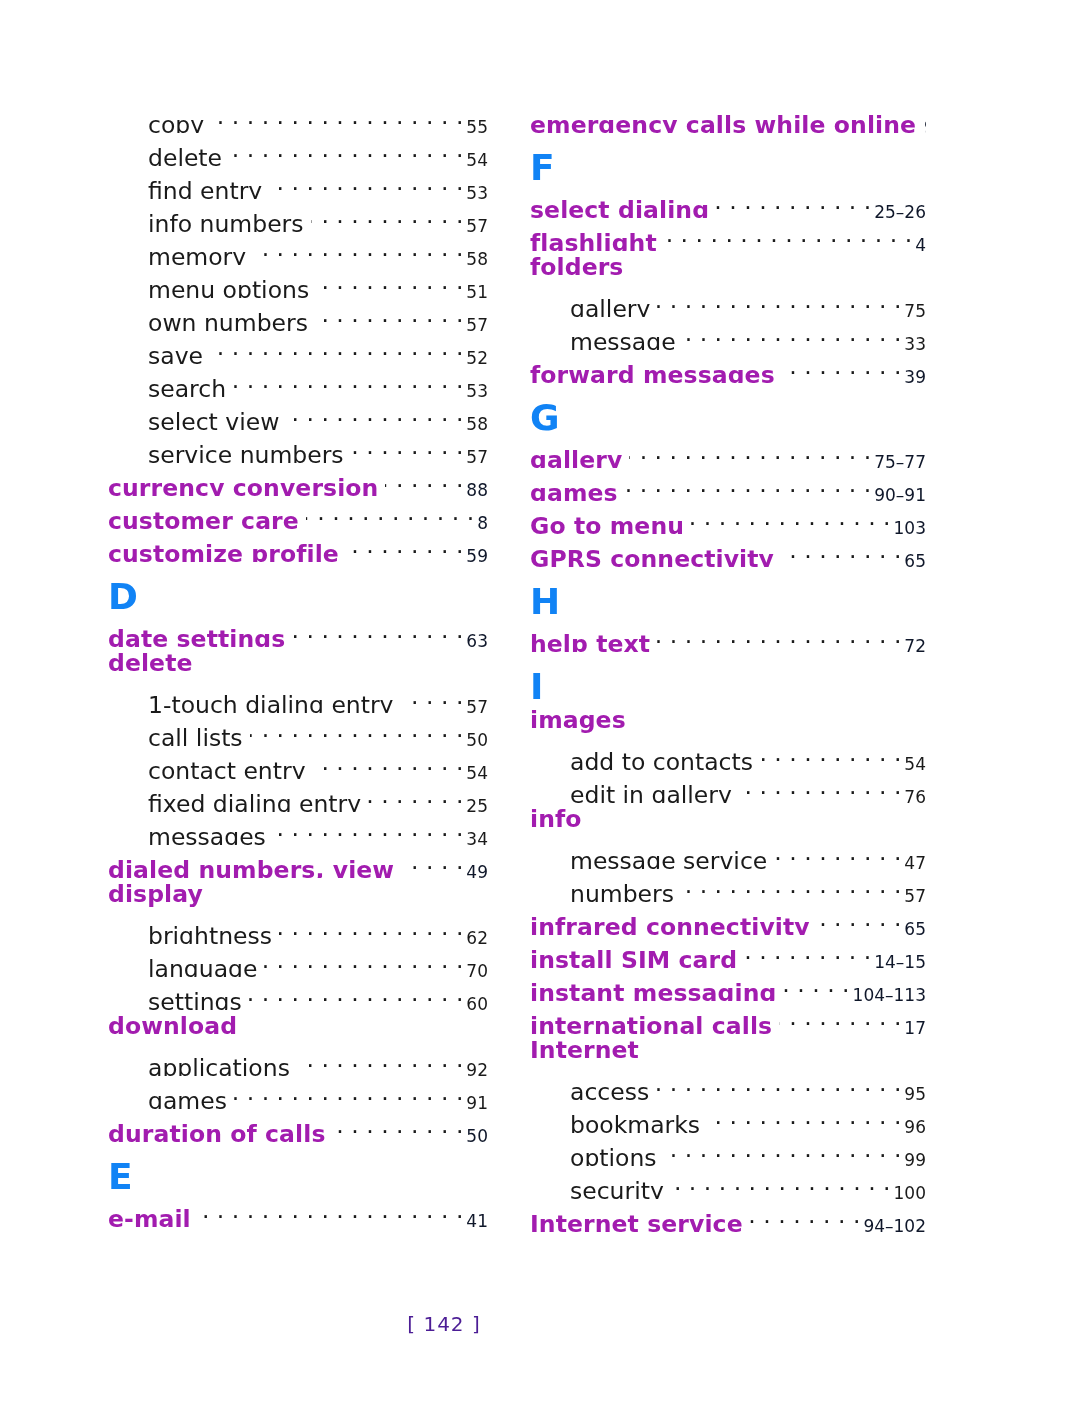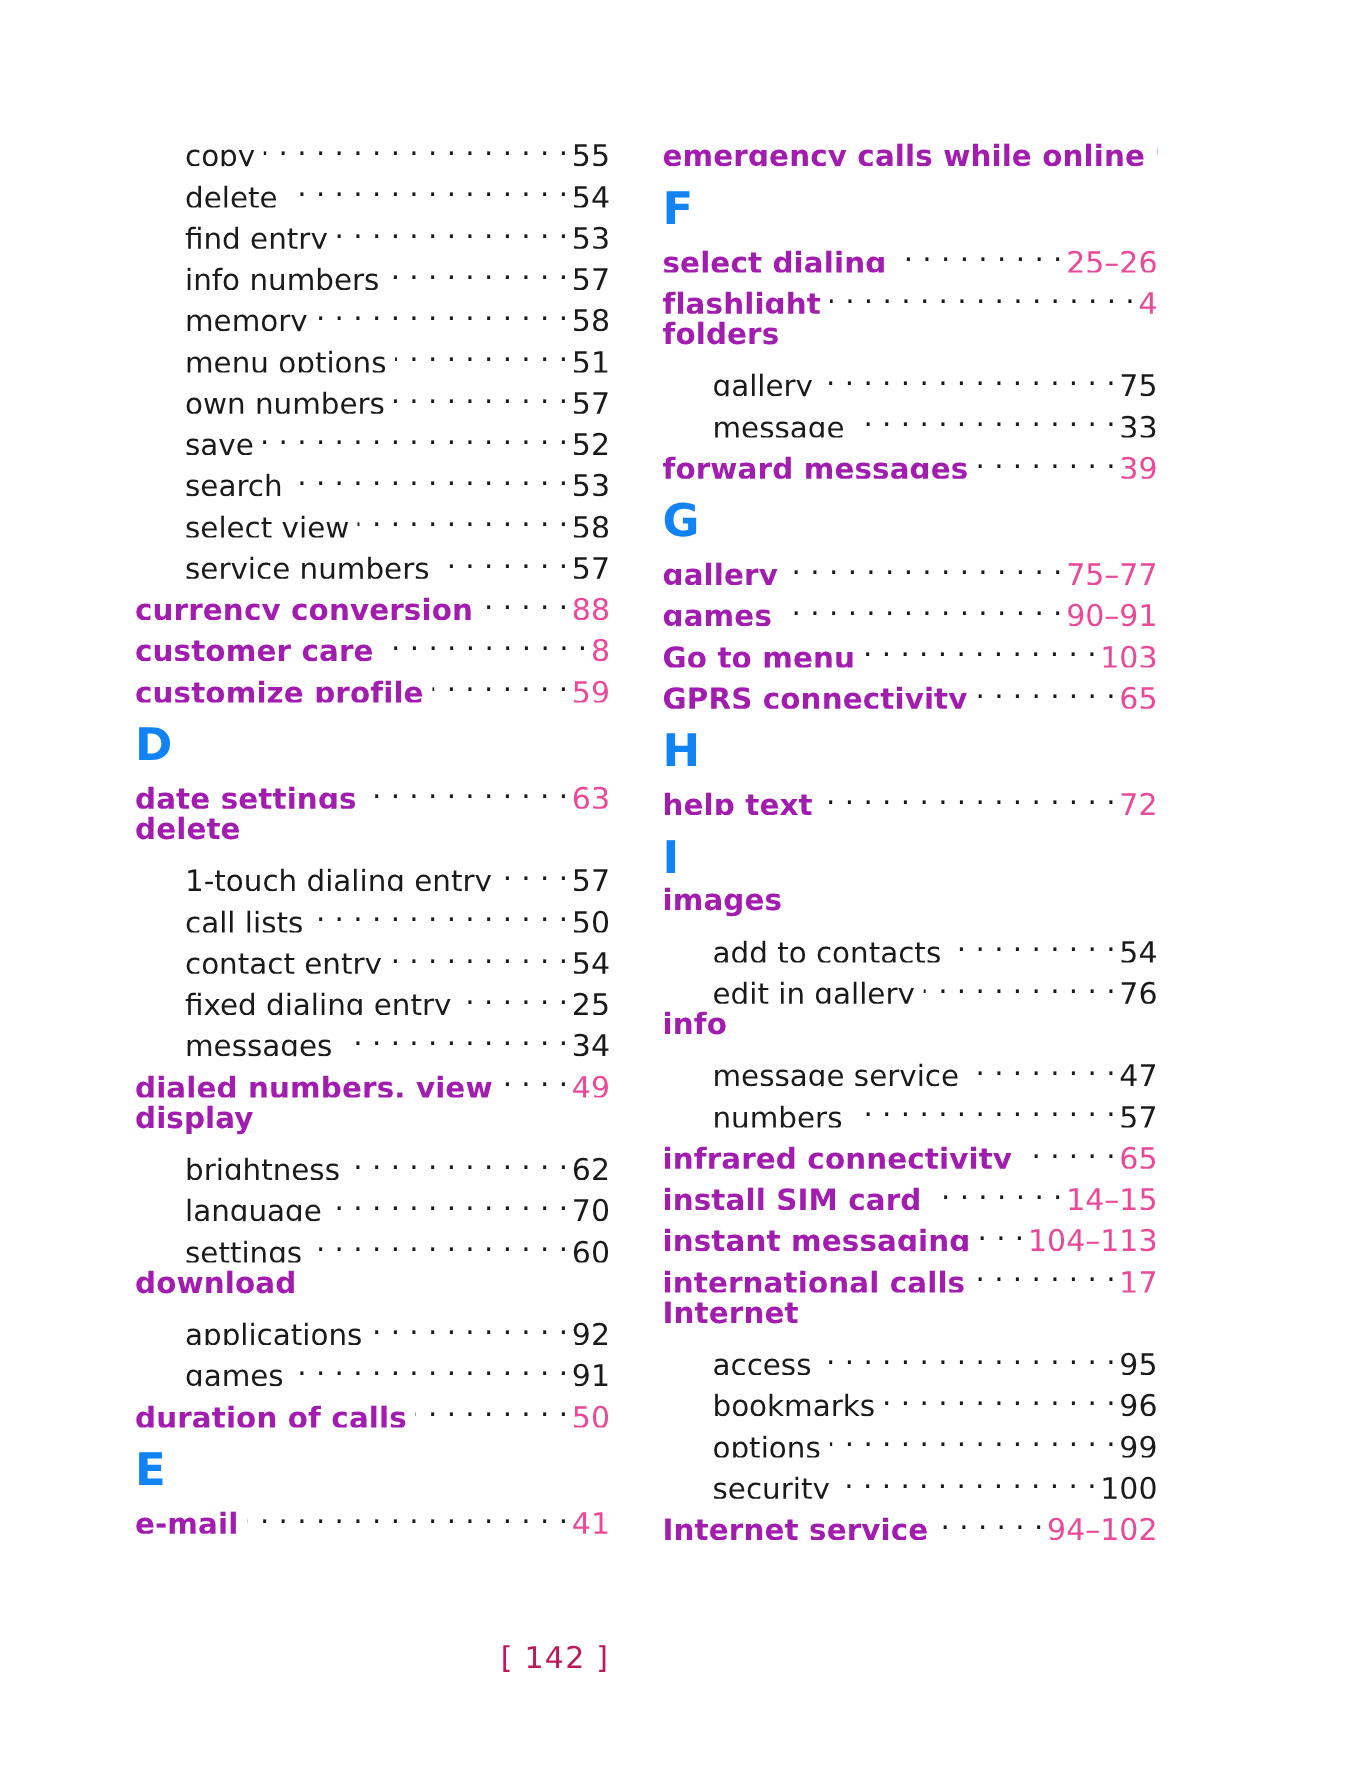--- a/index.html
+++ b/index.html
@@ -54,21 +54,21 @@
     overflow: hidden;
   }
 
   
   .entry.head .label {
     color: #a21caf;
     font-weight: bold;
     letter-spacing: 0.1px;
   }
   .entry.head .num {
-    color: #ec4899;
+    color: #0f172a;
     font-weight: normal;
   }
 
   
   .entry.sub {
     padding-left: 40px;
   }
   .entry.sub .label {
     color: #1a1a1a;
     font-weight: normal;
@@ -98,21 +98,21 @@
     font-size: 23.5px;
     color: #1a1a1a;
     letter-spacing: 0px;
     white-space: nowrap;
     font-weight: normal;
   }
 
   .num {
     flex: 0 0 auto;
     text-align: left;
-    font-size: 24px;
+    font-size: 17px;
     padding-left: 1px;
   }
 
   
   .entry.tight .leader {
     margin-left: 5px;
   }
 
   
   .section-letter {
@@ -125,22 +125,22 @@
     box-sizing: border-box;
   }
 
   
   .footer {
     position: absolute;
     top: 1312px;
     left: 0;
     width: 888px;
     text-align: center;
-    color: #be185d;
-    font-size: 24px;
+    color: #4c1d95;
+    font-size: 20px;
     font-weight: normal;
     letter-spacing: 1px;
   }
 </style>
 </head>
 <body>
 
 <div class="page">
 
   <div class="columns">

